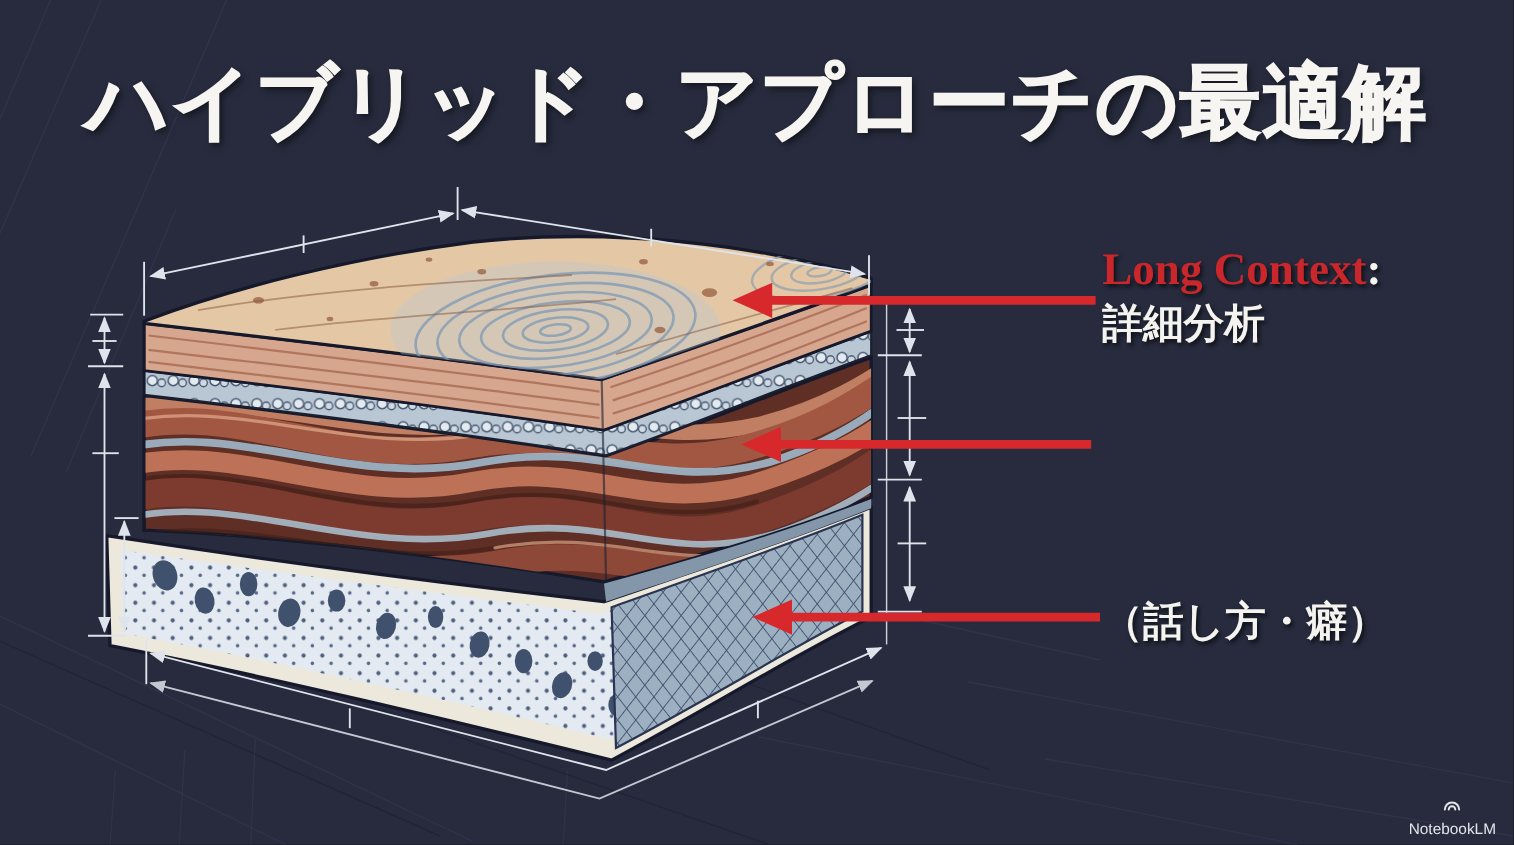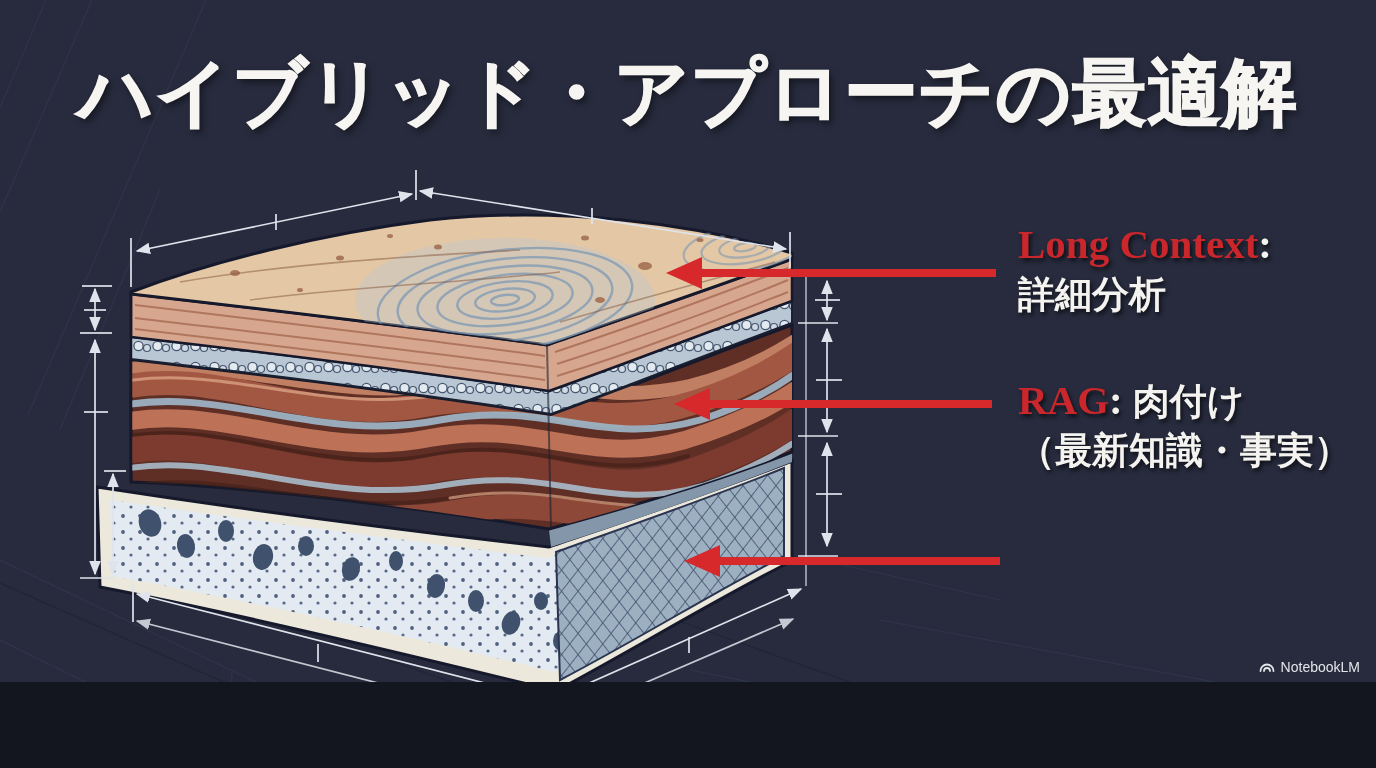--- a/index.html
+++ b/index.html
@@ -4,33 +4,33 @@
 <style>
   :root{
     --bg:#272b3d;
     --red:#c9272c;
     --arrow-red:#d7282c;
     --white:#f4f3ef;
     --dim:#dfe4ec;
   }
   html,body{margin:0;padding:0;background:#14161f;}
   .slide{
-    position:relative;width:1376px;height:682px;overflow:hidden;
+    position:relative;width:1376px;height:768px;overflow:hidden;
     background:var(--bg);
     font-family:"Liberation Sans",sans-serif;
   }
   .art{position:absolute;left:0;top:0;width:1376px;height:768px;}
   .title{
     position:absolute;left:0;right:0;top:44px;margin:0;text-align:center;
     font-size:74px;font-weight:bold;letter-spacing:1px;color:#f6f5f1;
     -webkit-text-stroke:1.5px #f6f5f1;
     text-shadow:3px 4px 7px rgba(0,0,0,.5),0 0 2px rgba(0,0,0,.35);
     white-space:nowrap;
   }
-  .ann{position:absolute;left:1002px;line-height:1.0;white-space:nowrap;margin-left:16px;}
+  .ann{position:absolute;left:1002px;line-height:1.0;white-space:nowrap;}
   #ann-long-context{top:224px}
   #ann-rag{top:380px}
   #ann-fine-tuning{top:536px}
   .term{
     font-family:"Liberation Serif","DejaVu Serif",serif;font-weight:bold;
     font-size:41px;color:var(--red);
     text-shadow:2px 3px 4px rgba(0,0,0,.65);
   }
   .colon{
     font-family:"Liberation Serif","DejaVu Serif",serif;font-weight:bold;
@@ -39,21 +39,21 @@
   }
   .jp{
     font-family:Liberation Serif, serif;font-weight:bold;
     font-size:37px;color:var(--white);
     text-shadow:2px 3px 4px rgba(0,0,0,.65);
   }
   .jp-inline{margin-left:10px;}
   .line2{margin-top:11px;}
   .watermark{
     position:absolute;right:16px;bottom:7px;display:flex;align-items:center;gap:6px;
-    color:#e4e5e9;font-size:14px;font-family:"Liberation Sans",sans-serif;
+    color:#e4e5e9;font-size:14px;font-family:"Liberation Sans",sans-serif;flex-direction:column;
   }
   .watermark svg{display:block}
 </style>
 </head>
 <body>
 
 <div class="slide">
 
   <svg class="art" viewBox="0 0 1376 768" aria-hidden="true">
     <defs>
@@ -268,28 +268,23 @@
 
   <h1 class="title">ハイブリッド・アプローチの最適解</h1>
 
   <div class="ann" id="ann-long-context">
     <div>
       <span class="term">Long Context</span><span class="colon">:</span>
     </div>
     <div class="jp line2">詳細分析</div>
   </div>
 
-  <div class="ann" id="ann-rag">
-    <div>
-      <span class="term">RAG</span><span class="colon">:</span><span class="jp jp-inline">肉付け</span>
-    </div>
-    <div class="jp line2">（最新知識・事実）</div>
-  </div>
 
   <div class="ann" id="ann-fine-tuning">
+    <div class="jp line2">（話し方・癖）</div>
   </div>
 
   <div class="watermark">
     <svg width="16" height="14" viewBox="0 0 16 14">
       <path d="M1.5,11 A6.5,6.5 0 0 1 14.5,11" fill="none" stroke="#e4e5e9" stroke-width="1.8" stroke-linecap="round"></path>
       <path d="M5,11 A3,3 0 0 1 11,11" fill="none" stroke="#e4e5e9" stroke-width="1.8" stroke-linecap="round"></path>
     </svg>
     <span>NotebookLM</span>
   </div>
 

